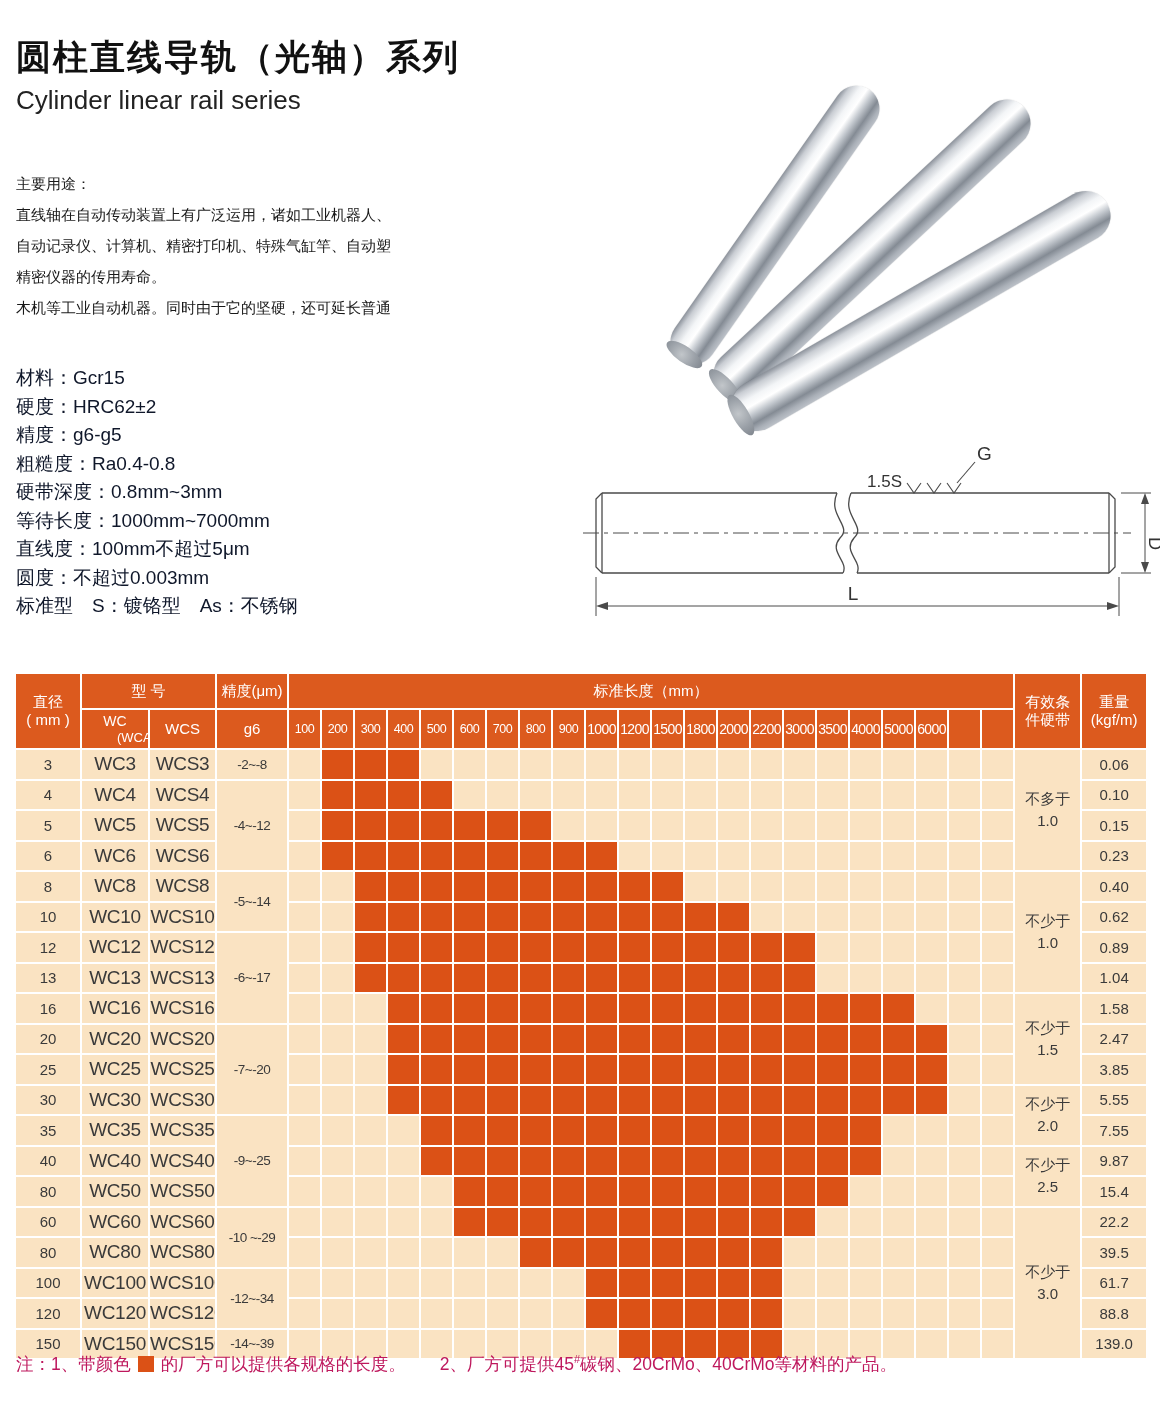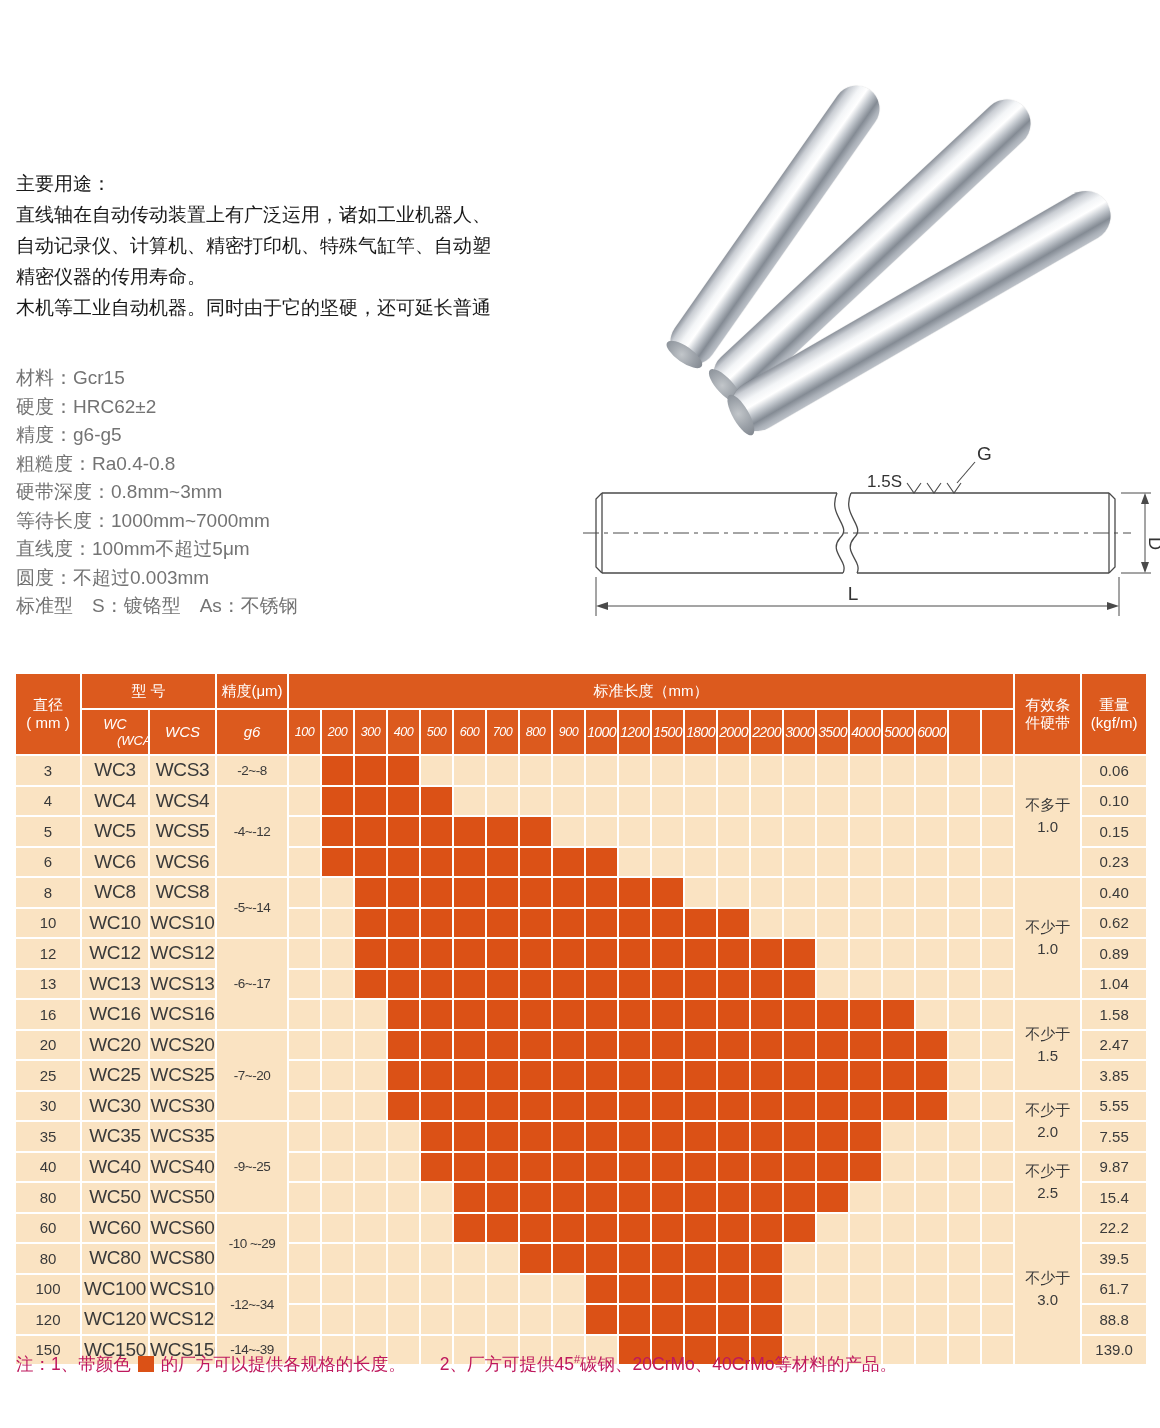--- a/index.html
+++ b/index.html
@@ -5,41 +5,41 @@
   html,body{margin:0;padding:0;background:#fff;}
   body{font-family:"Liberation Sans","DejaVu Sans",sans-serif;color:#1c1c1c;}
   .page{position:relative;width:1160px;height:1428px;background:#fff;overflow:hidden;}
 
   
   .title-block{position:absolute;left:16px;top:34px;}
   .title-cn{font-size:35px;font-weight:bold;letter-spacing:2px;color:#111;}
   .title-en{font-size:26px;color:#222;margin-top:4px;}
 
   
-  .usage{position:absolute;left:16px;top:168px;font-size:19px;line-height:31px;color:#191919;}
-  .specs{position:absolute;left:16px;top:364px;font-size:19px;line-height:28.5px;color:#737373;}
+  .usage{position:absolute;left:16px;top:168px;font-size:15px;line-height:31px;color:#191919;}
+  .specs{position:absolute;left:16px;top:364px;font-size:19px;line-height:28.5px;color:#0f172a;}
 
   
   .photo{position:absolute;left:620px;top:55px;width:540px;height:375px;}
   .rod{position:absolute;border-radius:26px;
        background:linear-gradient(180deg,#8b919a 0%,#c9cdd3 12%,#f3f5f7 30%,#ffffff 45%,#c5cad0 60%,#848b94 78%,#a9afb7 90%,#bcc1c8 100%);
        box-shadow:0 0 1px rgba(0,0,0,.25);}
   .rod::before{content:"";position:absolute;left:-1px;top:2px;bottom:2px;width:16px;border-radius:50%;
        background:radial-gradient(circle at 40% 45%,#c2c6ca 0%,#9aa0a7 55%,#7e848c 100%);}
 
   
   .drawing{position:absolute;left:575px;top:442px;}
 
   
   .tbl-wrap{position:absolute;left:14px;top:672px;}
   table{border-collapse:collapse;table-layout:fixed;width:1132px;}
   th,td{border:2px solid #fff;padding:0;text-align:center;overflow:hidden;}
   thead th{background:var(--hdr-orange);color:#fff;font-weight:normal;}
   thead tr.h1{height:36px;}
-  thead tr.h2{height:46px;font-style:italic;}
+  thead tr.h2{height:40px;}
   thead th{font-size:15px;line-height:1.2;}
   th.wc-h{font-size:14px;}
   th.wc-h .small{font-size:13px;padding-left:35px;}
   th.len-h{font-size:12.5px;letter-spacing:-0.5px;}
   th.len4{font-size:14px;letter-spacing:-0.6px;}
   tbody tr{height:30.5px;}
   tbody td{background:var(--beige);color:#3a3a3a;}
   td.dia{font-size:15px;}
   td.mod{font-size:19px;letter-spacing:-0.3px;}
   td.prec{font-size:13.5px;letter-spacing:-0.5px;}
@@ -52,20 +52,24 @@
   .note .sq{display:inline-block;width:16px;height:16px;background:var(--cell-orange);
             vertical-align:-2px;margin:0 7px;}
   .note .gap{display:inline-block;width:34px;}
   sup{font-size:11px;}
 </style>
 </head>
 <body>
 
 <div class="page">
 
+  <div class="title-block">
+    <div class="title-cn">圆柱直线导轨（光轴）系列</div>
+    <div class="title-en">Cylinder linear rail series</div>
+  </div>
 
   <div class="usage">
     <div>主要用途：</div>
     <div>直线轴在自动传动装置上有广泛运用，诸如工业机器人、</div>
     <div>自动记录仪、计算机、精密打印机、特殊气缸竿、自动塑</div>
     <div>精密仪器的传用寿命。</div>
     <div>木机等工业自动机器。同时由于它的坚硬，还可延长普通</div>
   </div>
 
   <div class="specs">

